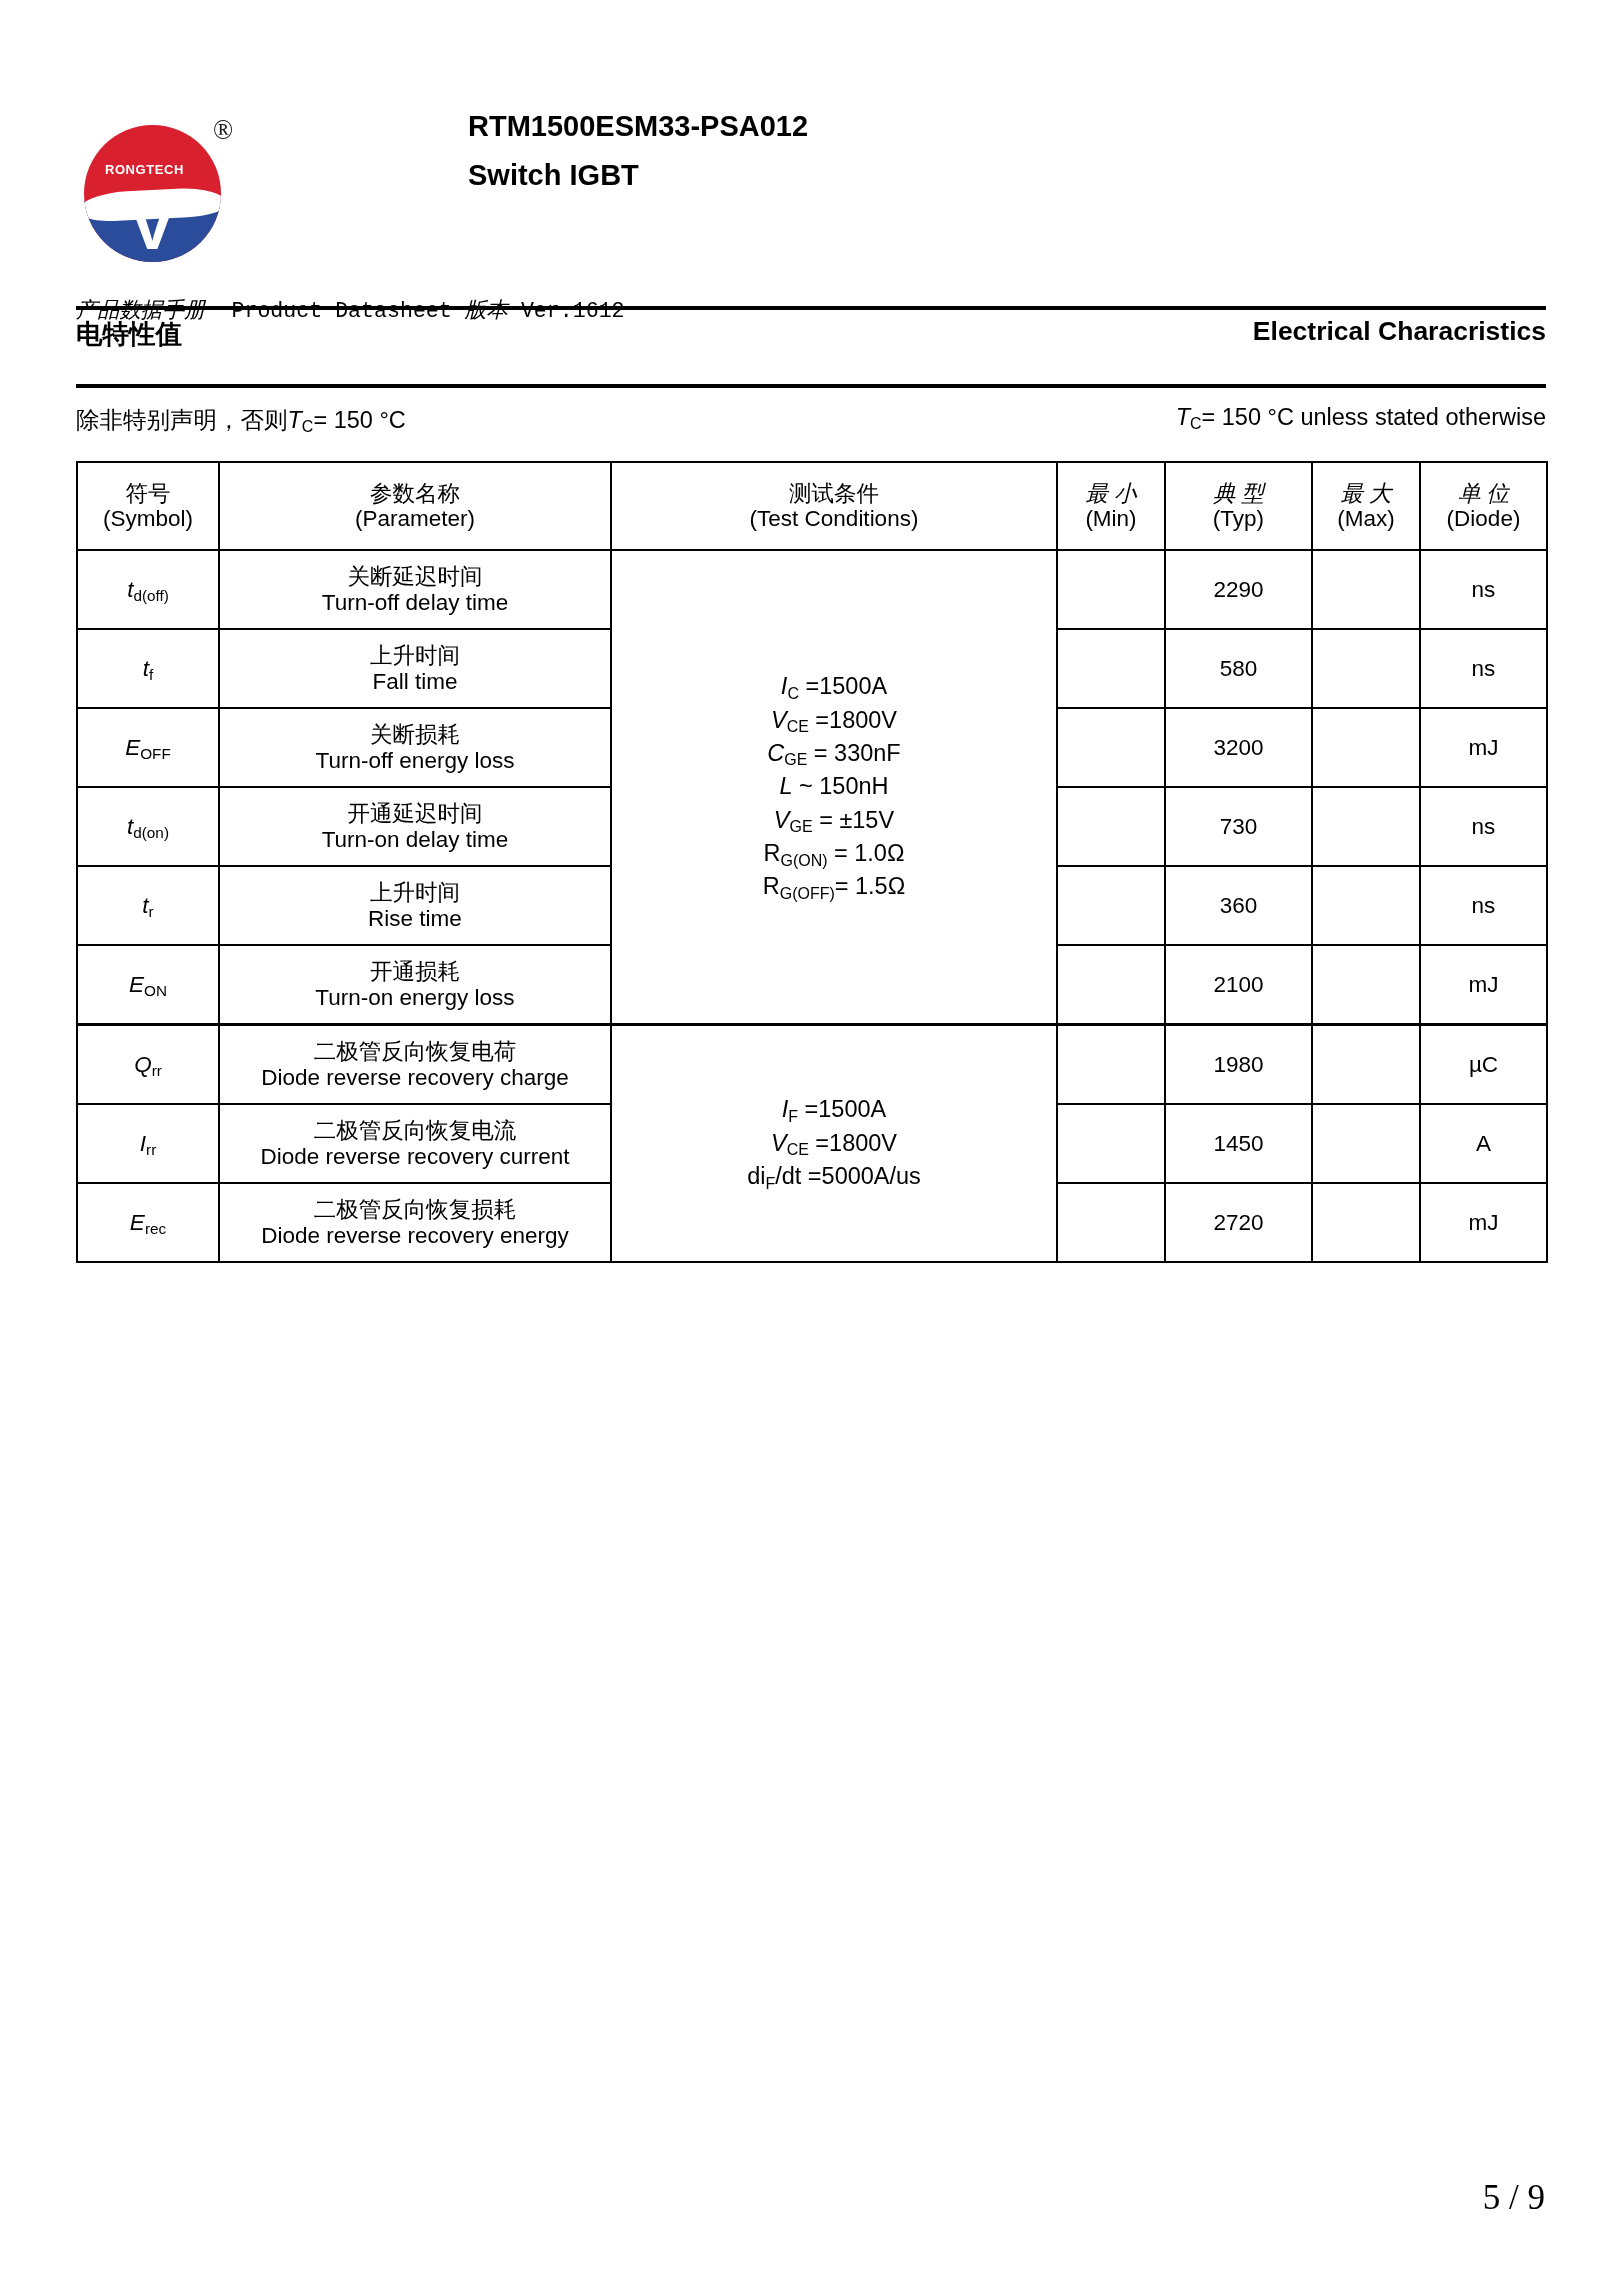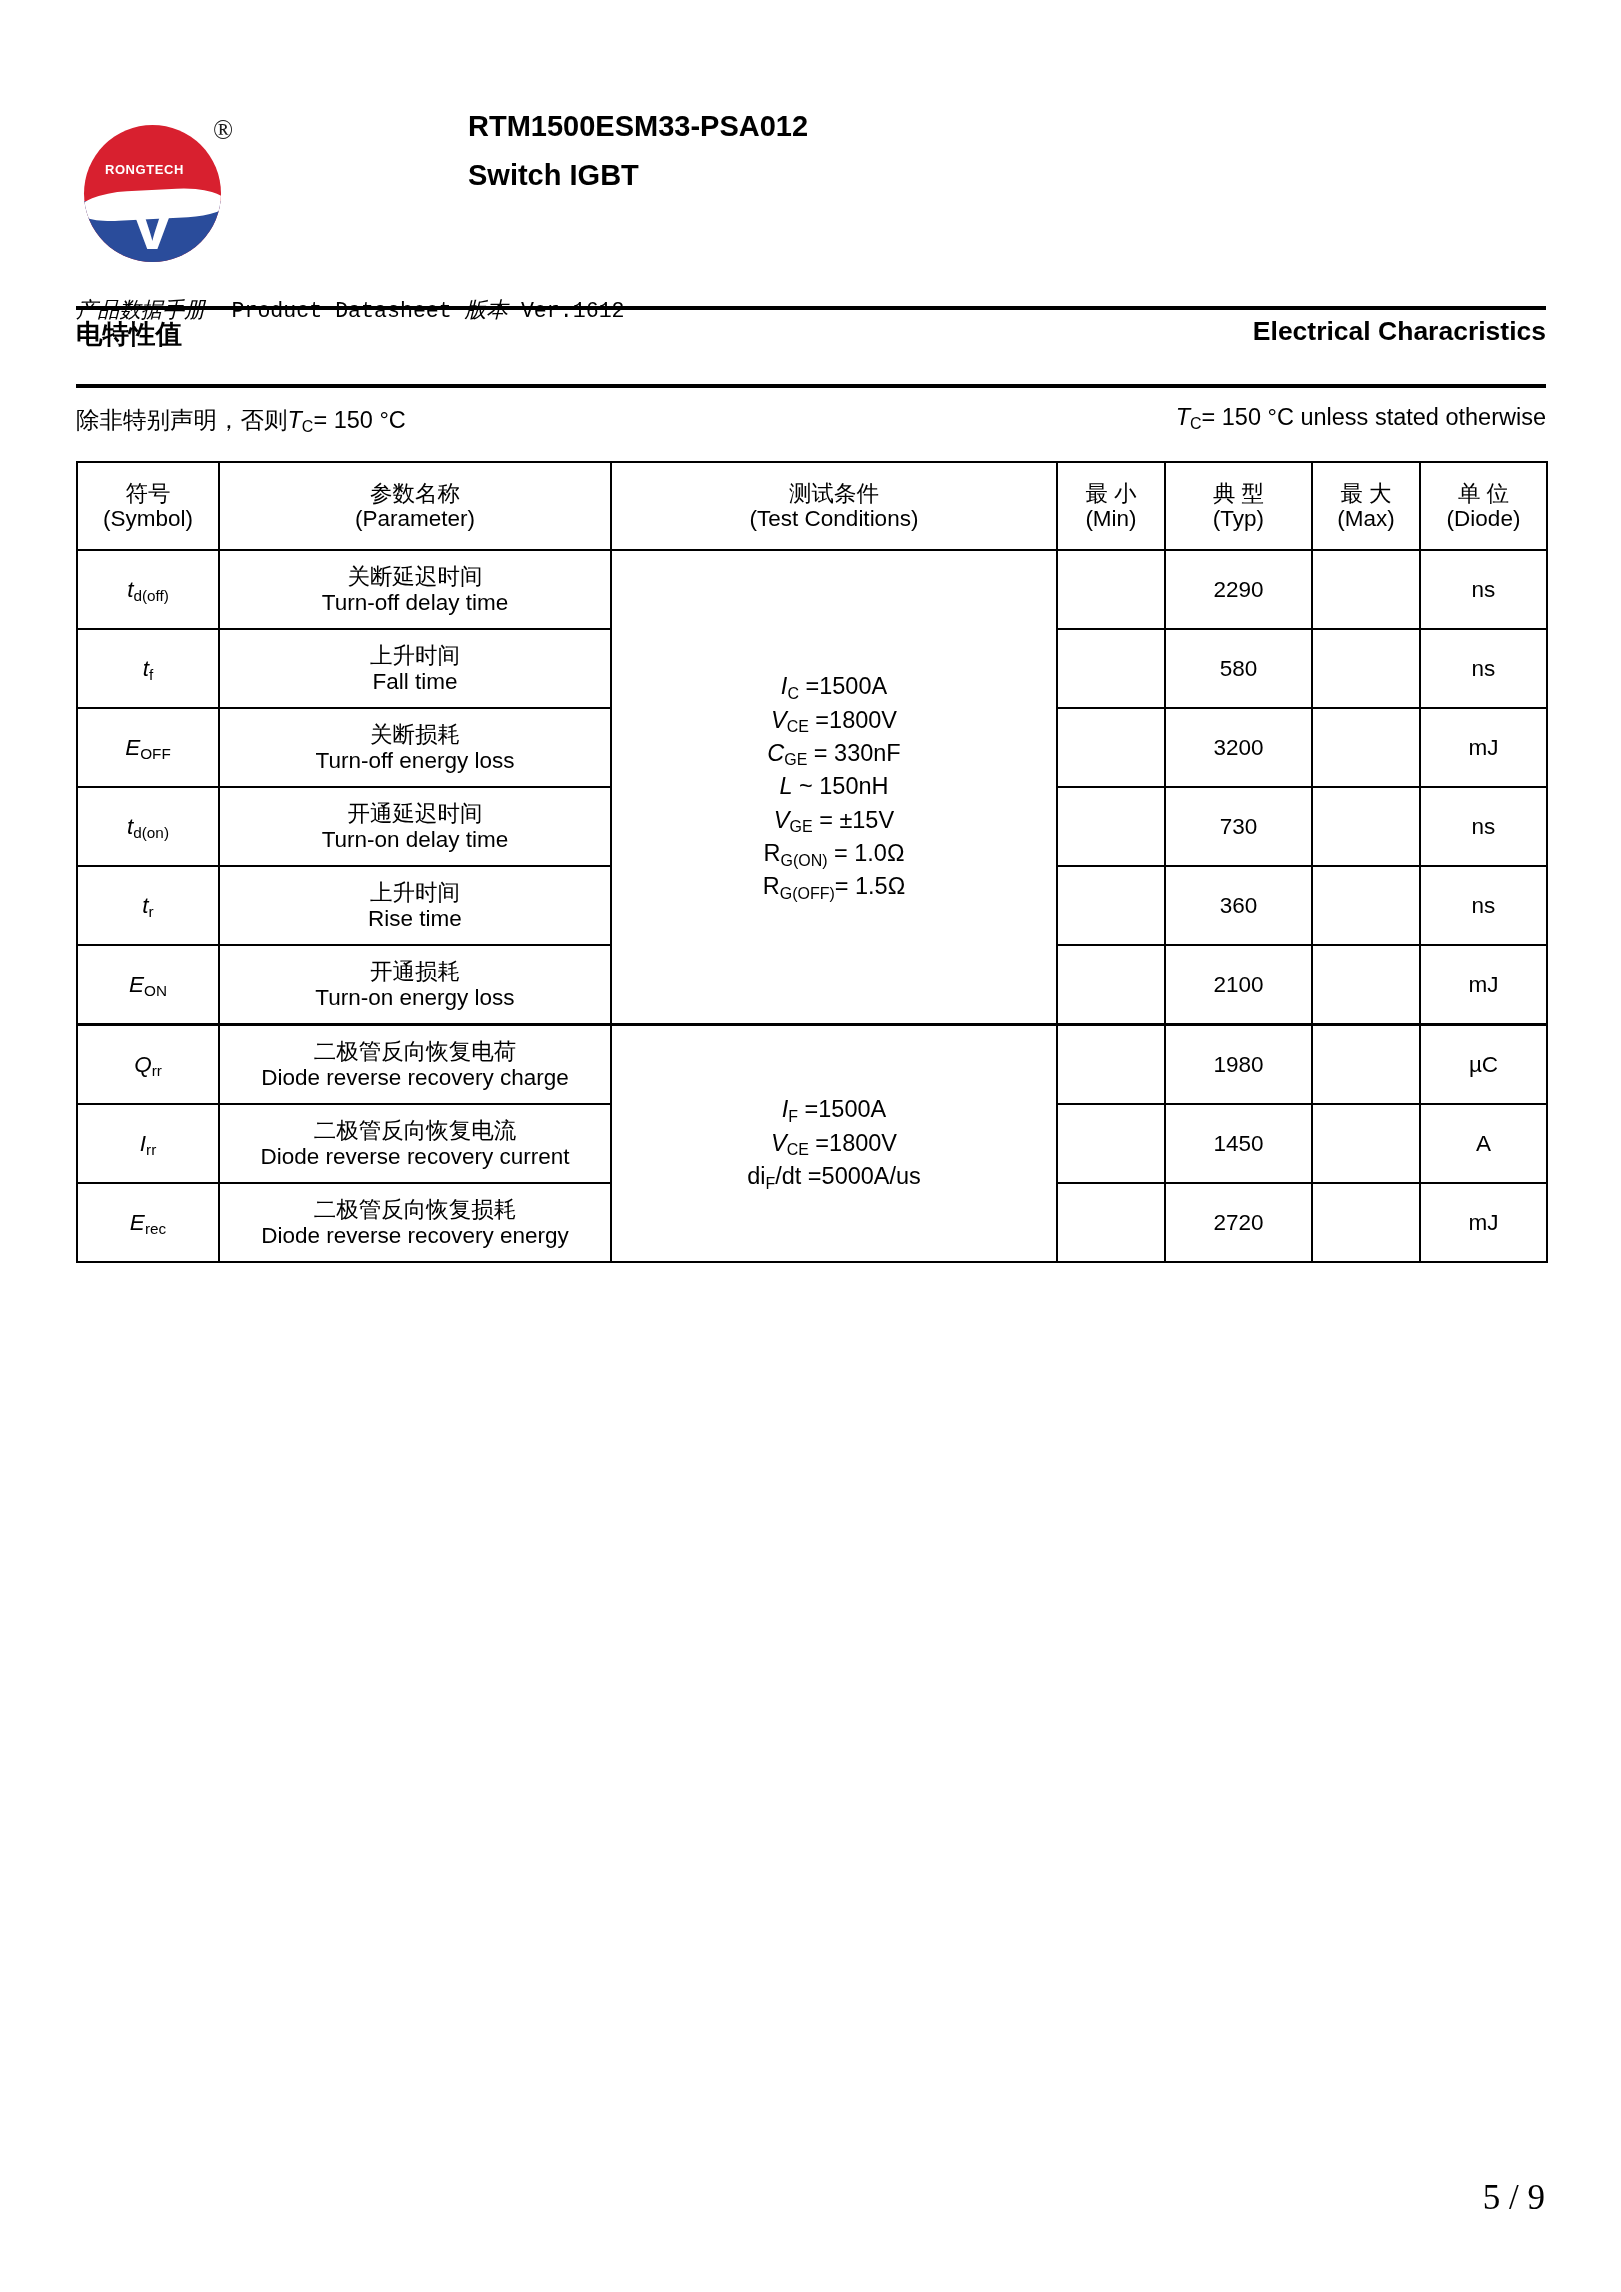--- a/index.html
+++ b/index.html
@@ -231,20 +231,21 @@
   .col-unit    { width: 127px; }
 
   thead td {
     height: 82px;
   }
   .hdr-cn-spaced {
     display: block;
     letter-spacing: 5.9px;
     text-indent: 5.9px;
     line-height: 1.12;
+    font-style: italic;
   }
   .hdr-cn {
     display: block;
     line-height: 1.12;
   }
   .hdr-en {
     display: block;
     line-height: 1.12;
   }
 

